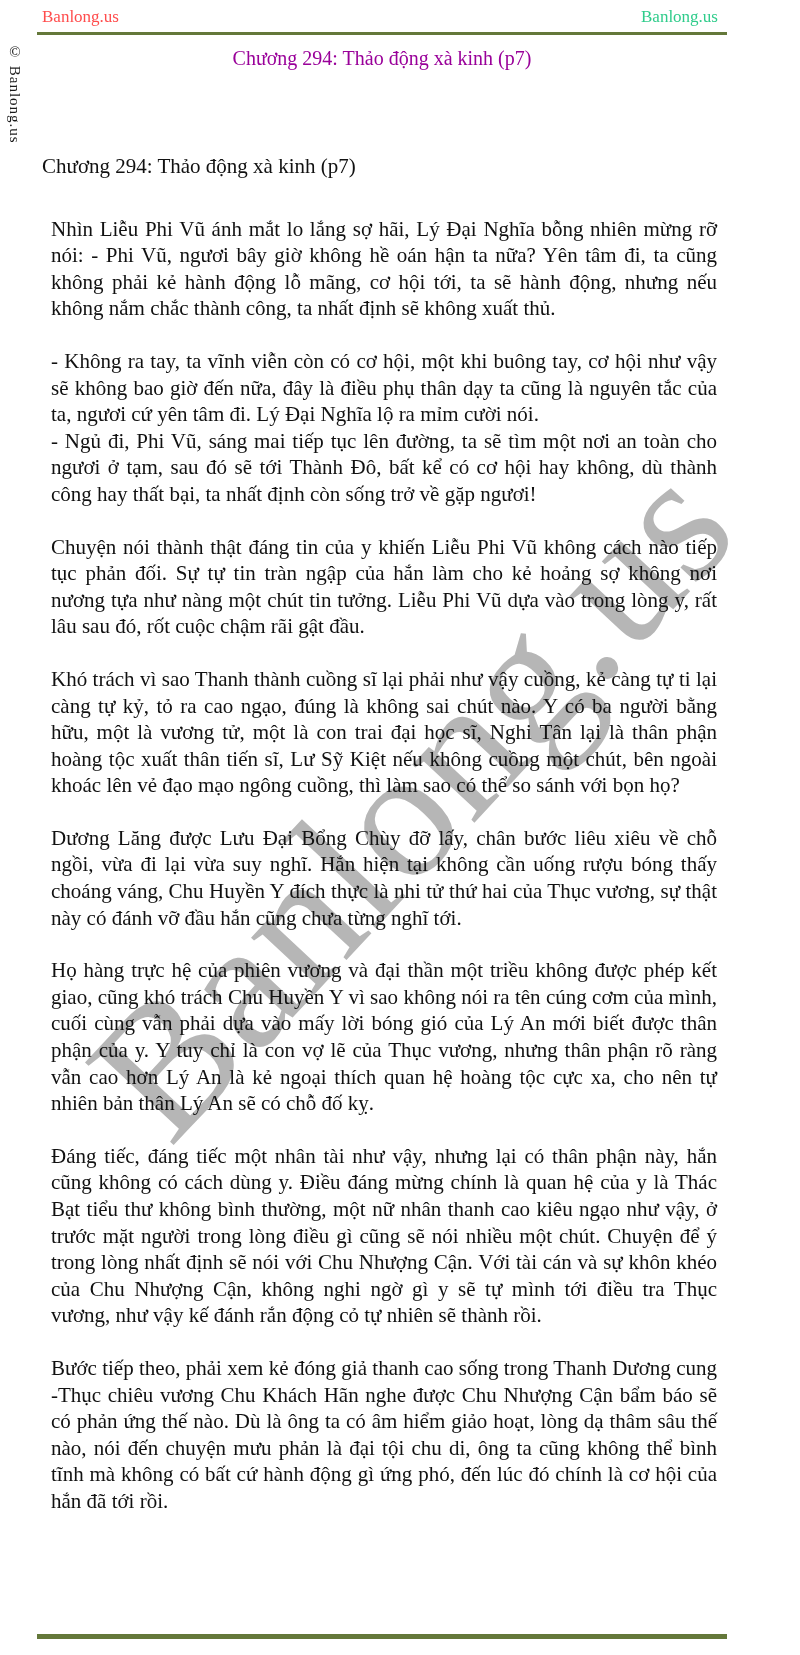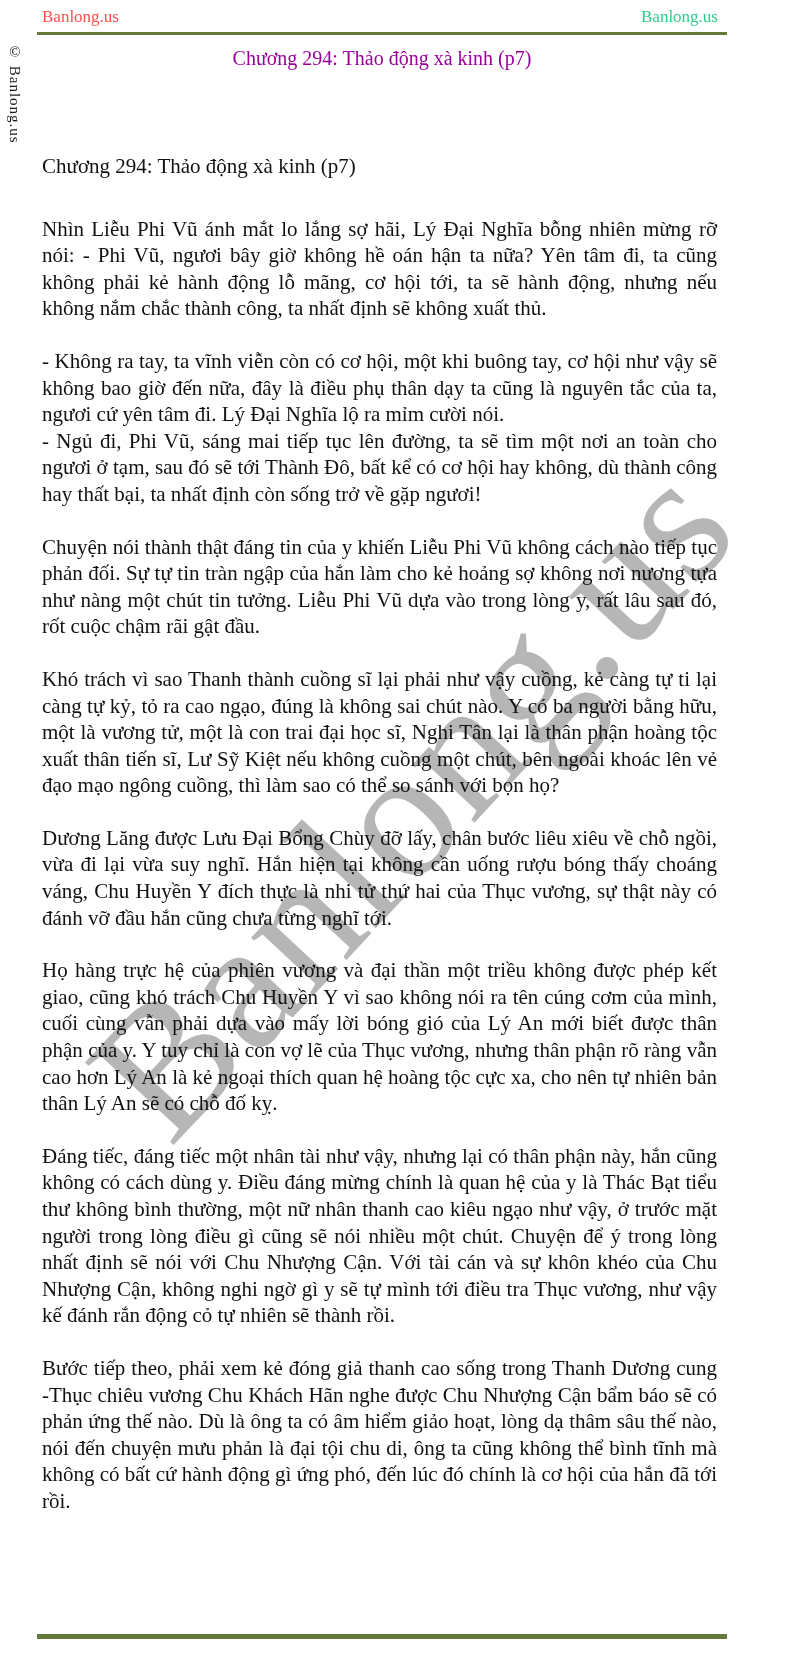--- a/index.html
+++ b/index.html
@@ -82,21 +82,21 @@
     line-height: 26.6px;
     text-align: justify;
   }
   .chapter-heading {
     font-weight: normal;
     font-size: 21px;
     margin: 0 0 36px 0;
     text-align: left;
   }
   .content p {
-    margin: 26px 0 0 0;
+    margin: 26px 0 0 9px;
     white-space: pre-line;
   }
   .content p:first-of-type { margin-top: 0; }
   
   .rule-bottom {
     position: absolute;
     left: 37px;
     bottom: 2px;
     width: 690px;
     height: 5px;

